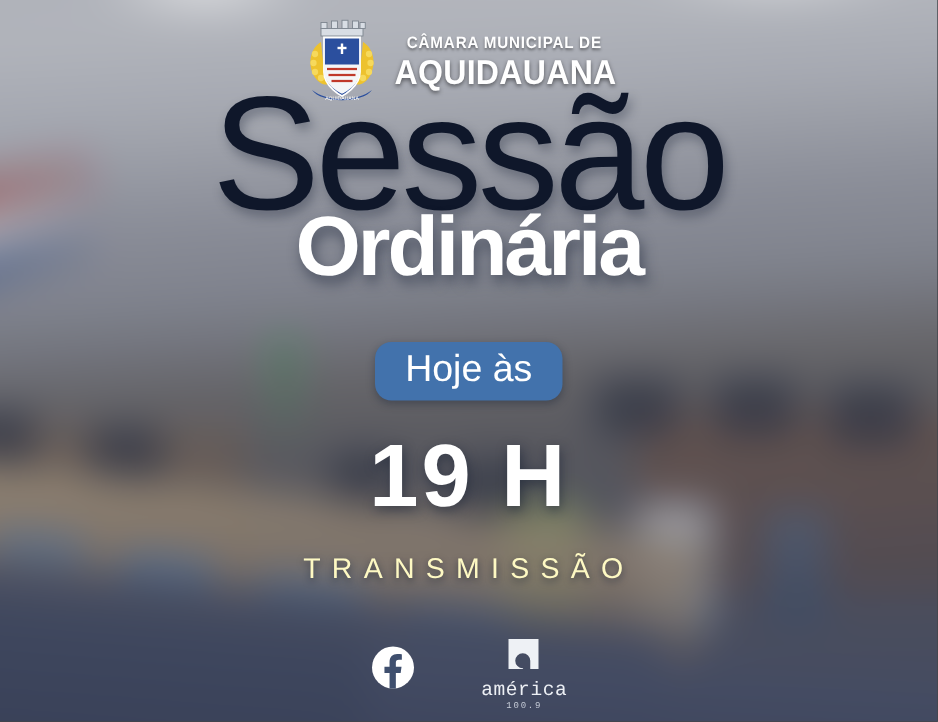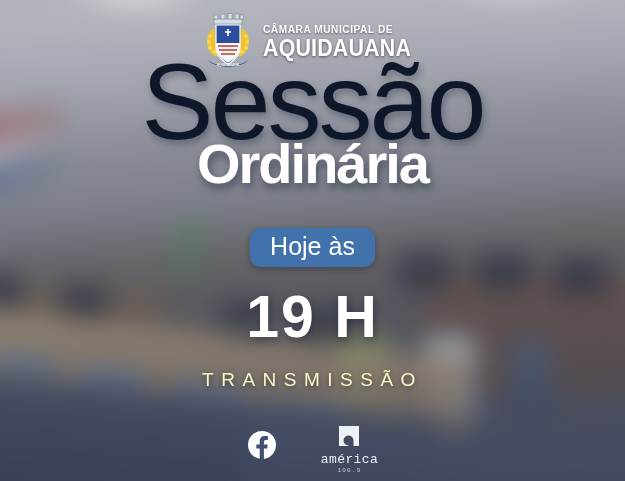--- a/index.html
+++ b/index.html
@@ -166,21 +166,21 @@
     position: absolute;
     top: 12px;
     left: 0;
     right: 0;
     display: flex;
     align-items: center;
     justify-content: center;
     gap: 9px;
   }
   .crest { width: 52px; height: 60px; display: block; }
-  .brand-text { line-height: 1; text-align: left; }
+  .brand-text { line-height: 1; text-align: center; }
   .brand-line1 {
     color: #ffffff;
     font-size: 11px;
     font-weight: bold;
     letter-spacing: .6px;
     transform: scaleX(.92);
     transform-origin: left center;
     text-shadow: 0 1px 2px rgba(0,0,0,.45);
     white-space: nowrap;
   }

